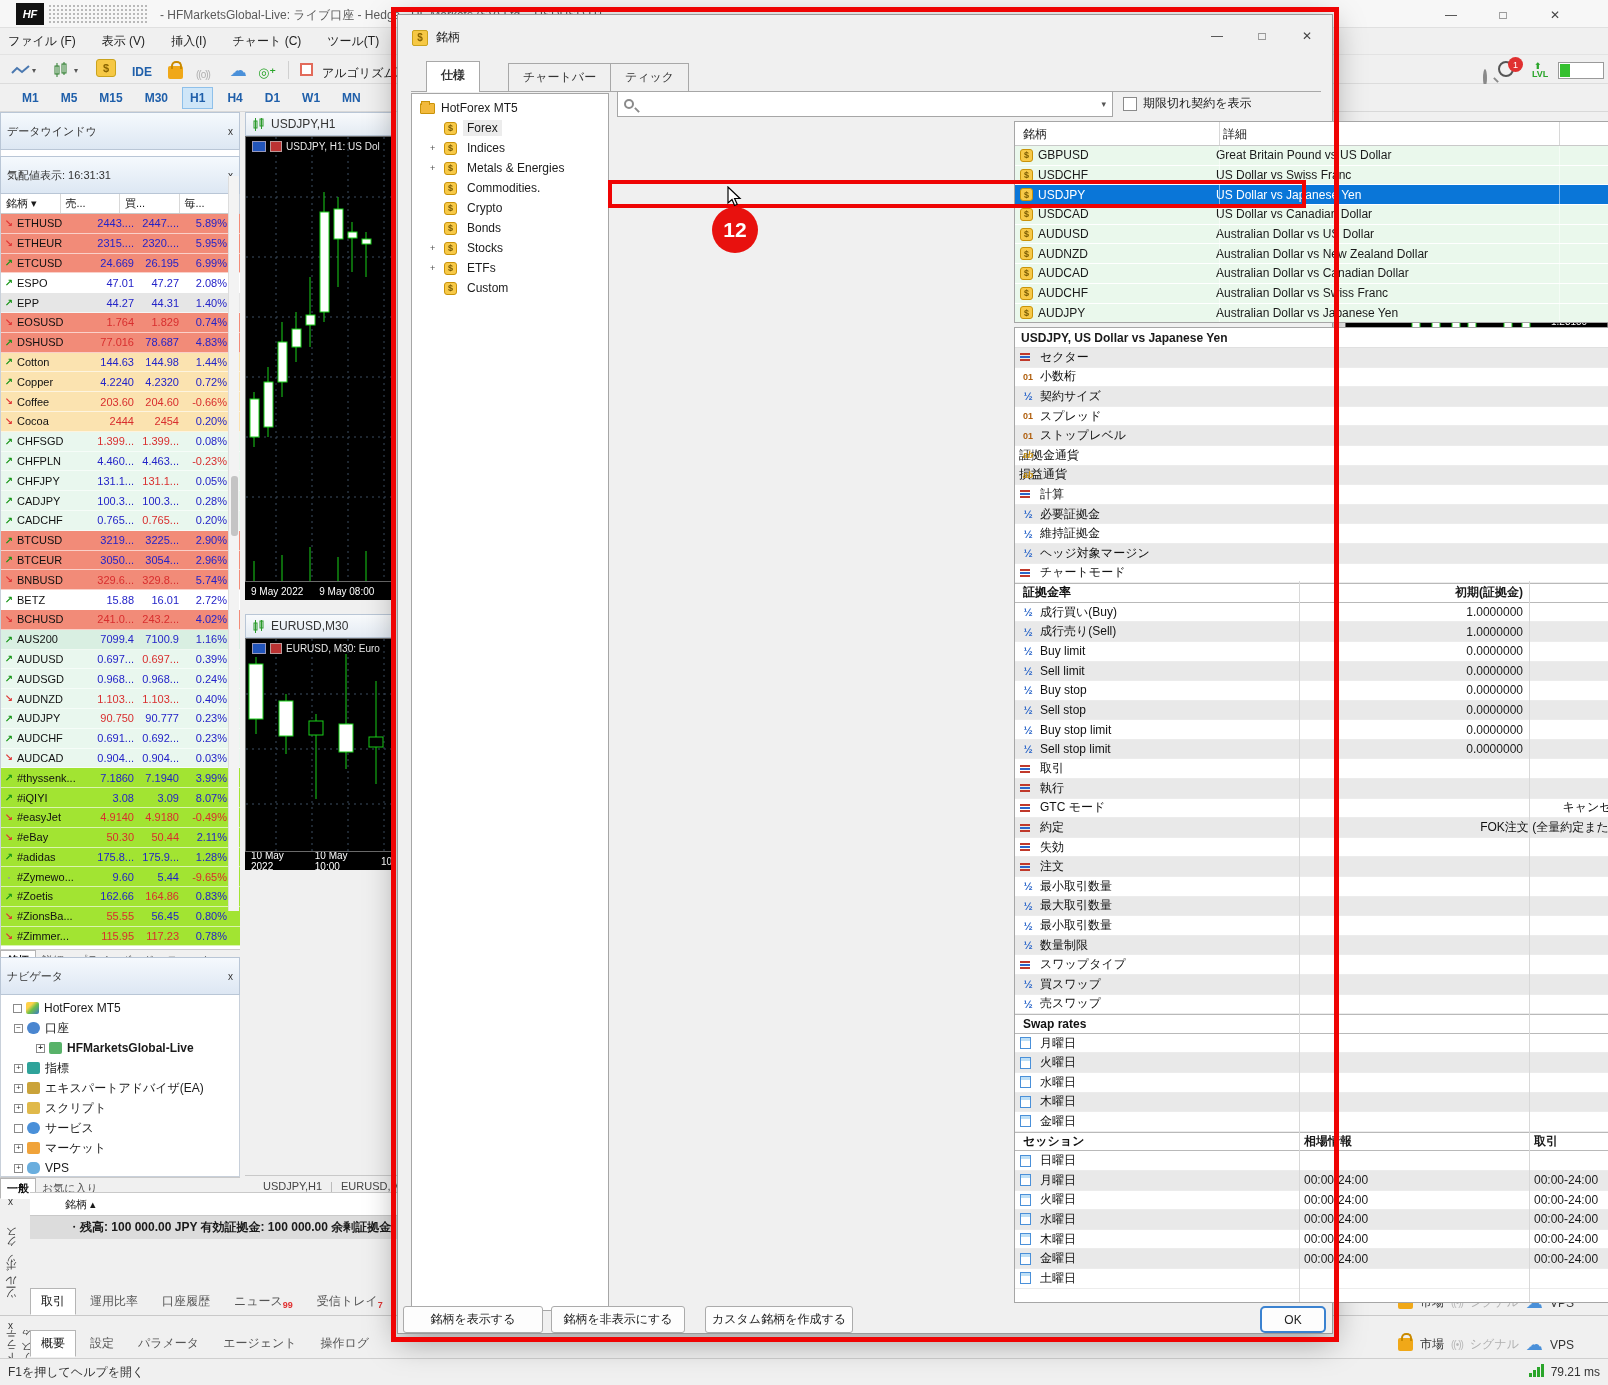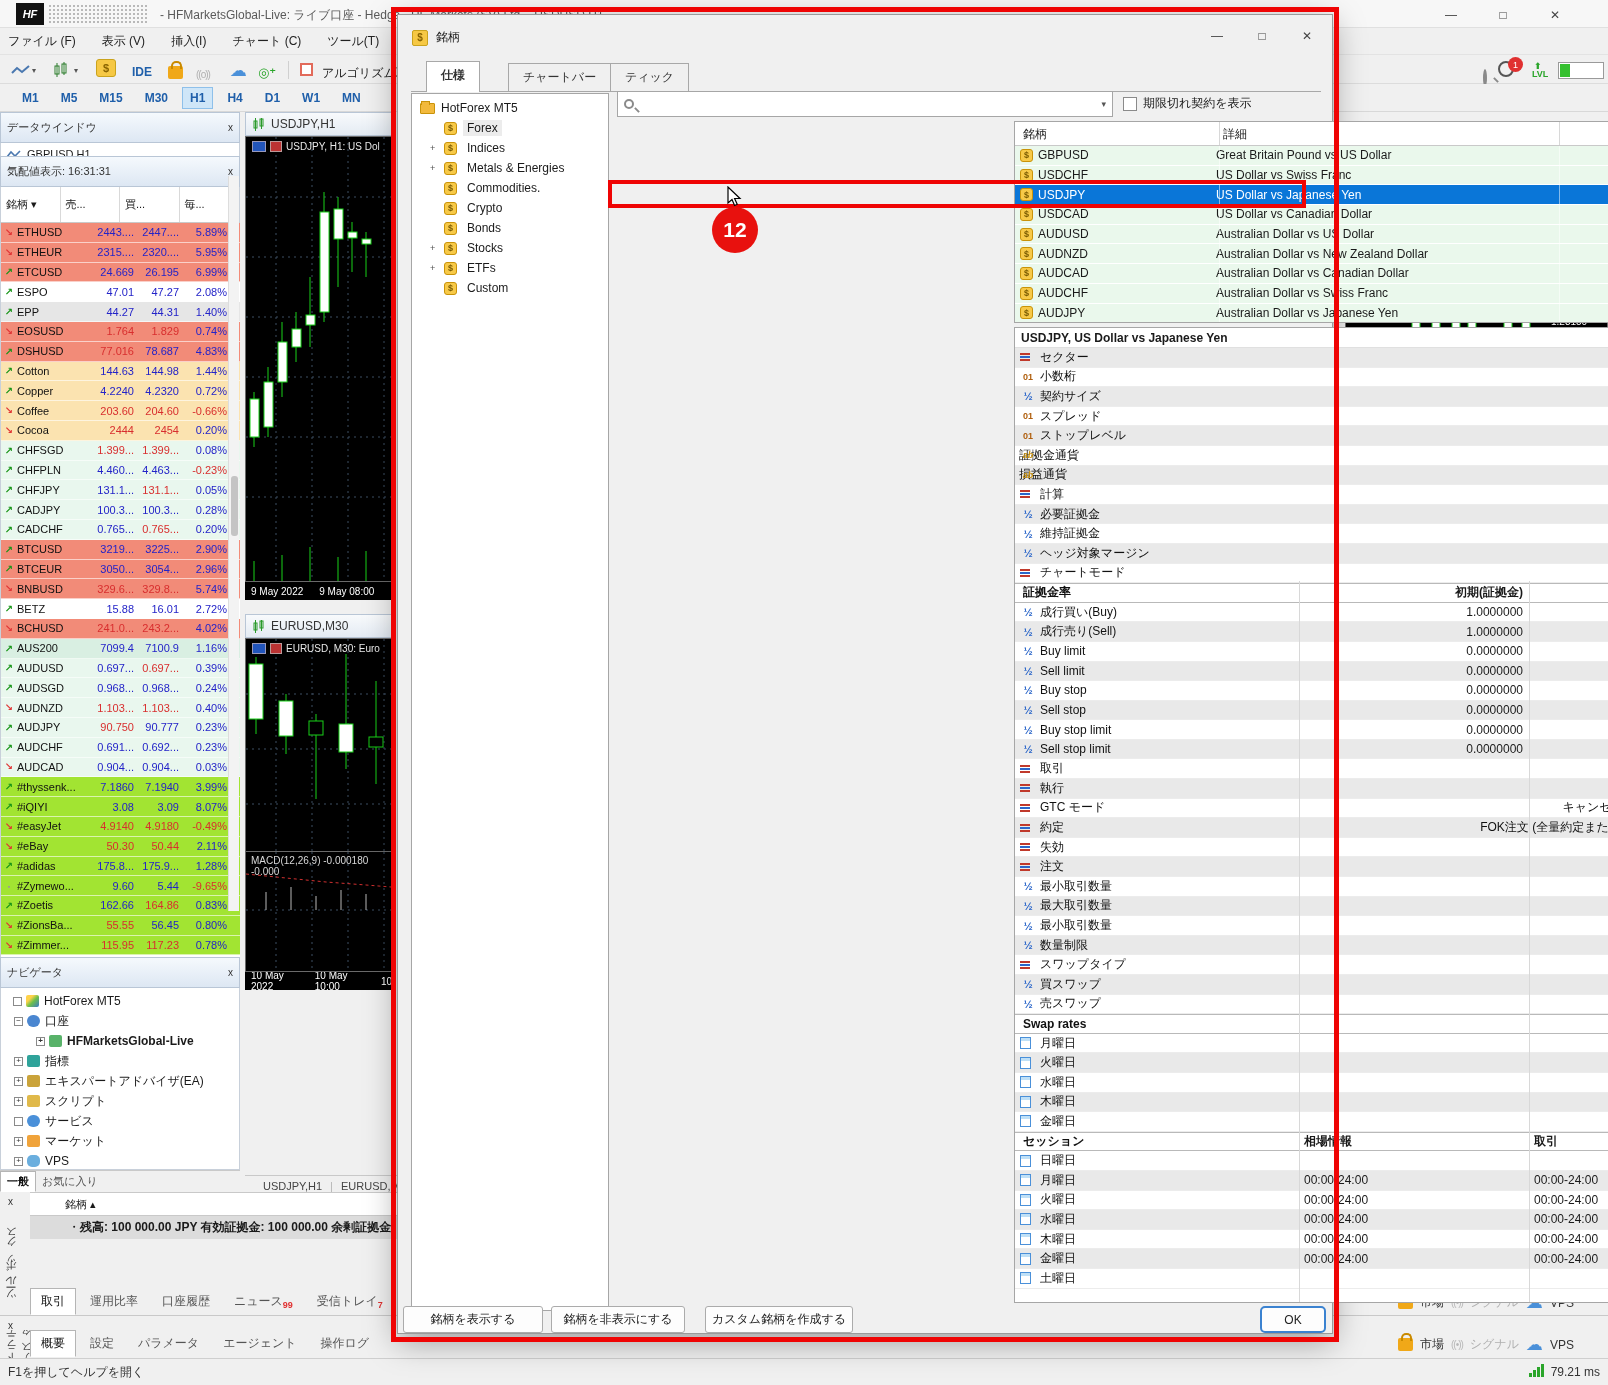--- a/index.html
+++ b/index.html
@@ -22,27 +22,27 @@
   .ico-bag{width:15px;height:13px;background:#f0a818;border-radius:2px;position:relative;margin-top:5px;}
   .ico-bag::before{content:"";position:absolute;left:3px;top:-5px;width:7px;height:6px;border:2px solid #c98a00;border-bottom:none;border-radius:5px 5px 0 0;}
   .ico-cloud{color:#4a90d9;font-size:17px;line-height:1;}
   .ico-redsq{width:13px;height:13px;border:2px solid #e26a5a;background:#fff;}
   .ico-onair{color:#b0b0b0;font-size:10px;letter-spacing:-1px;}
   .ico-sigplus{color:#2aa52a;font-size:13px;font-weight:bold;}
   .tfbar{left:0;top:84px;width:1608px;height:28px;background:#f0f0f0;border-bottom:1px solid #d8d8d8;display:flex;align-items:center;padding-left:14px;gap:6px;}
   .tf{color:#1f5faa;font-weight:bold;font-size:12px;padding:3px 7px;border:1px solid transparent;}
   .tf.on{background:#cfe6f8;border:1px solid #8ec0ea;}
   
-  .ptitle{height:31px;background:linear-gradient(#f5f9fd,#dde7f3);border:1px solid #b9c6d6;display:flex;align-items:center;padding:0 6px;font-size:11px;color:#333;justify-content:space-between;}
+  .ptitle{height:38px;background:linear-gradient(#f5f9fd,#dde7f3);border:1px solid #b9c6d6;display:flex;align-items:center;padding:0 6px;font-size:11px;color:#333;justify-content:space-between;}
   .px{color:#333;font-size:10px;}
   .dataw-row{display:flex;align-items:center;gap:5px;background:#fff;border:1px solid #c8d0da;border-top:none;height:22px;padding-left:5px;font-size:11px;}
   .wave{width:16px;height:12px;}
   
   .mw{left:0;top:156px;width:240px;}
-  .mw-head{display:flex;height:36px;background:#fff;border-bottom:1px solid #c9c9c9;border-left:1px solid #c8d0da;border-right:1px solid #c8d0da;font-size:11px;align-items:flex-start;}
+  .mw-head{display:flex;height:20px;background:#fff;border-bottom:1px solid #c9c9c9;border-left:1px solid #c8d0da;border-right:1px solid #c8d0da;font-size:11px;align-items:flex-start;}
   .mw-head span{border-right:1px solid #d9d9d9;height:100%;display:flex;align-items:center;padding-left:5px;}
   .mw-rows{border-left:1px solid #c8d0da;width:240px;height:735px;overflow:hidden;background:#fff;}
   .mw-row{display:flex;height:19.8px;align-items:center;font-size:11px;border-bottom:1px solid rgba(255,255,255,.6);}
   .mw-row .dir{width:16px;text-align:center;font-size:10px;}
   .dir.up::before{content:"\2197";color:#169416;font-weight:bold;}
   .dir.down::before{content:"\2198";color:#e03535;font-weight:bold;}
   .dir.dot::before{content:"\25AA";color:#9a9a9a;font-size:7px;}
   .mw-row .sym{width:76px;color:#111;}
   .mw-row .c2{width:45px;text-align:right;padding-right:4px;}
   .mw-row .c3{width:45px;text-align:right;padding-right:4px;}
@@ -683,40 +683,20 @@
             <rect x="33" y="62" width="14" height="35"></rect>
           <line x1="70" y1="75" x2="70" y2="160"></line>
             <rect x="63" y="82" width="14" height="14" fill="#000"></rect>
           <line x1="100" y1="15" x2="100" y2="130"></line>
             <rect x="93" y="85" width="14" height="28"></rect>
           <line x1="130" y1="42" x2="130" y2="145"></line>
             <rect x="123" y="98" width="14" height="10" fill="#000"></rect>
         </g>
       </svg>
     </div>
-    <div class="chart-black" style="width:147px;height:120px;border-top:none">
-      <span class="ind-label">MACD(12,26,9) -0.000180 -0.000</span>
-      <svg width="145" height="118">
-        <g stroke="#3d4f63" stroke-dasharray="2,4">
-            <line x1="0" y1="58" x2="145" y2="58"></line>
-            <line x1="30" y1="0" x2="30" y2="118"></line>
-            <line x1="66" y1="0" x2="66" y2="118"></line>
-            <line x1="102" y1="0" x2="102" y2="118"></line>
-            <line x1="138" y1="0" x2="138" y2="118"></line>
-          </g>
-        <g stroke="#b8b8b8">
-            <line x1="20" y1="58" x2="20" y2="40"></line>
-            <line x1="45" y1="58" x2="45" y2="35"></line>
-            <line x1="70" y1="58" x2="70" y2="44"></line>
-            <line x1="95" y1="58" x2="95" y2="38"></line>
-            <line x1="120" y1="58" x2="120" y2="42"></line>
-          </g>
-        <polyline points="0,22 40,26 80,30 120,33 145,35" fill="none" stroke="#d03030" stroke-dasharray="3,3"></polyline>
-      </svg>
-    </div>
     <div class="xaxis" style="width:147px;height:18px">
       <span>10 May 2022</span>
       <span>10 May 10:00</span>
       <span>10</span>
     </div>
   </div>
 
   <div class="ab" style="left:1345px;top:112px;width:263px">
     <div style="height:28px;background:#f0f0f0;display:flex;justify-content:flex-end;align-items:center;gap:22px;padding-right:14px;color:#555">
       <span>—</span>

